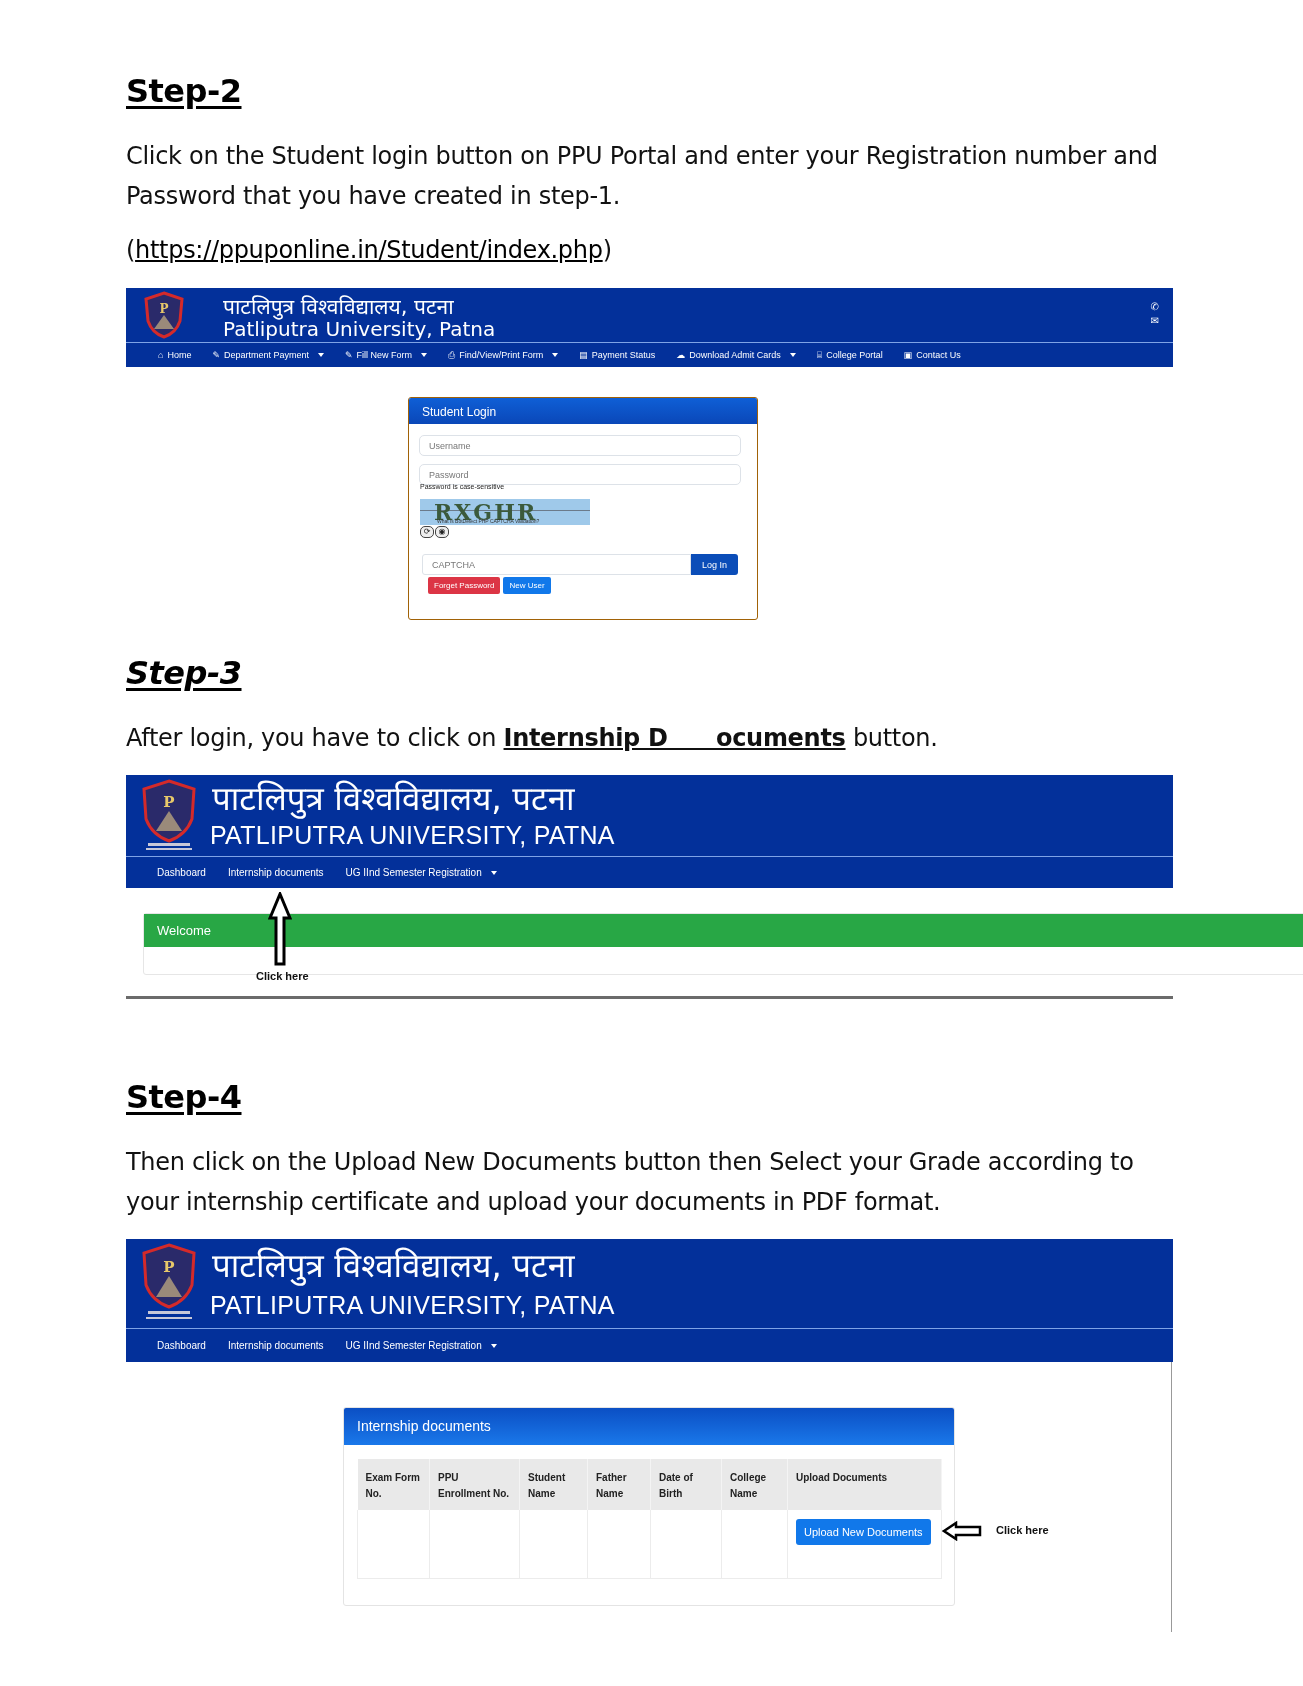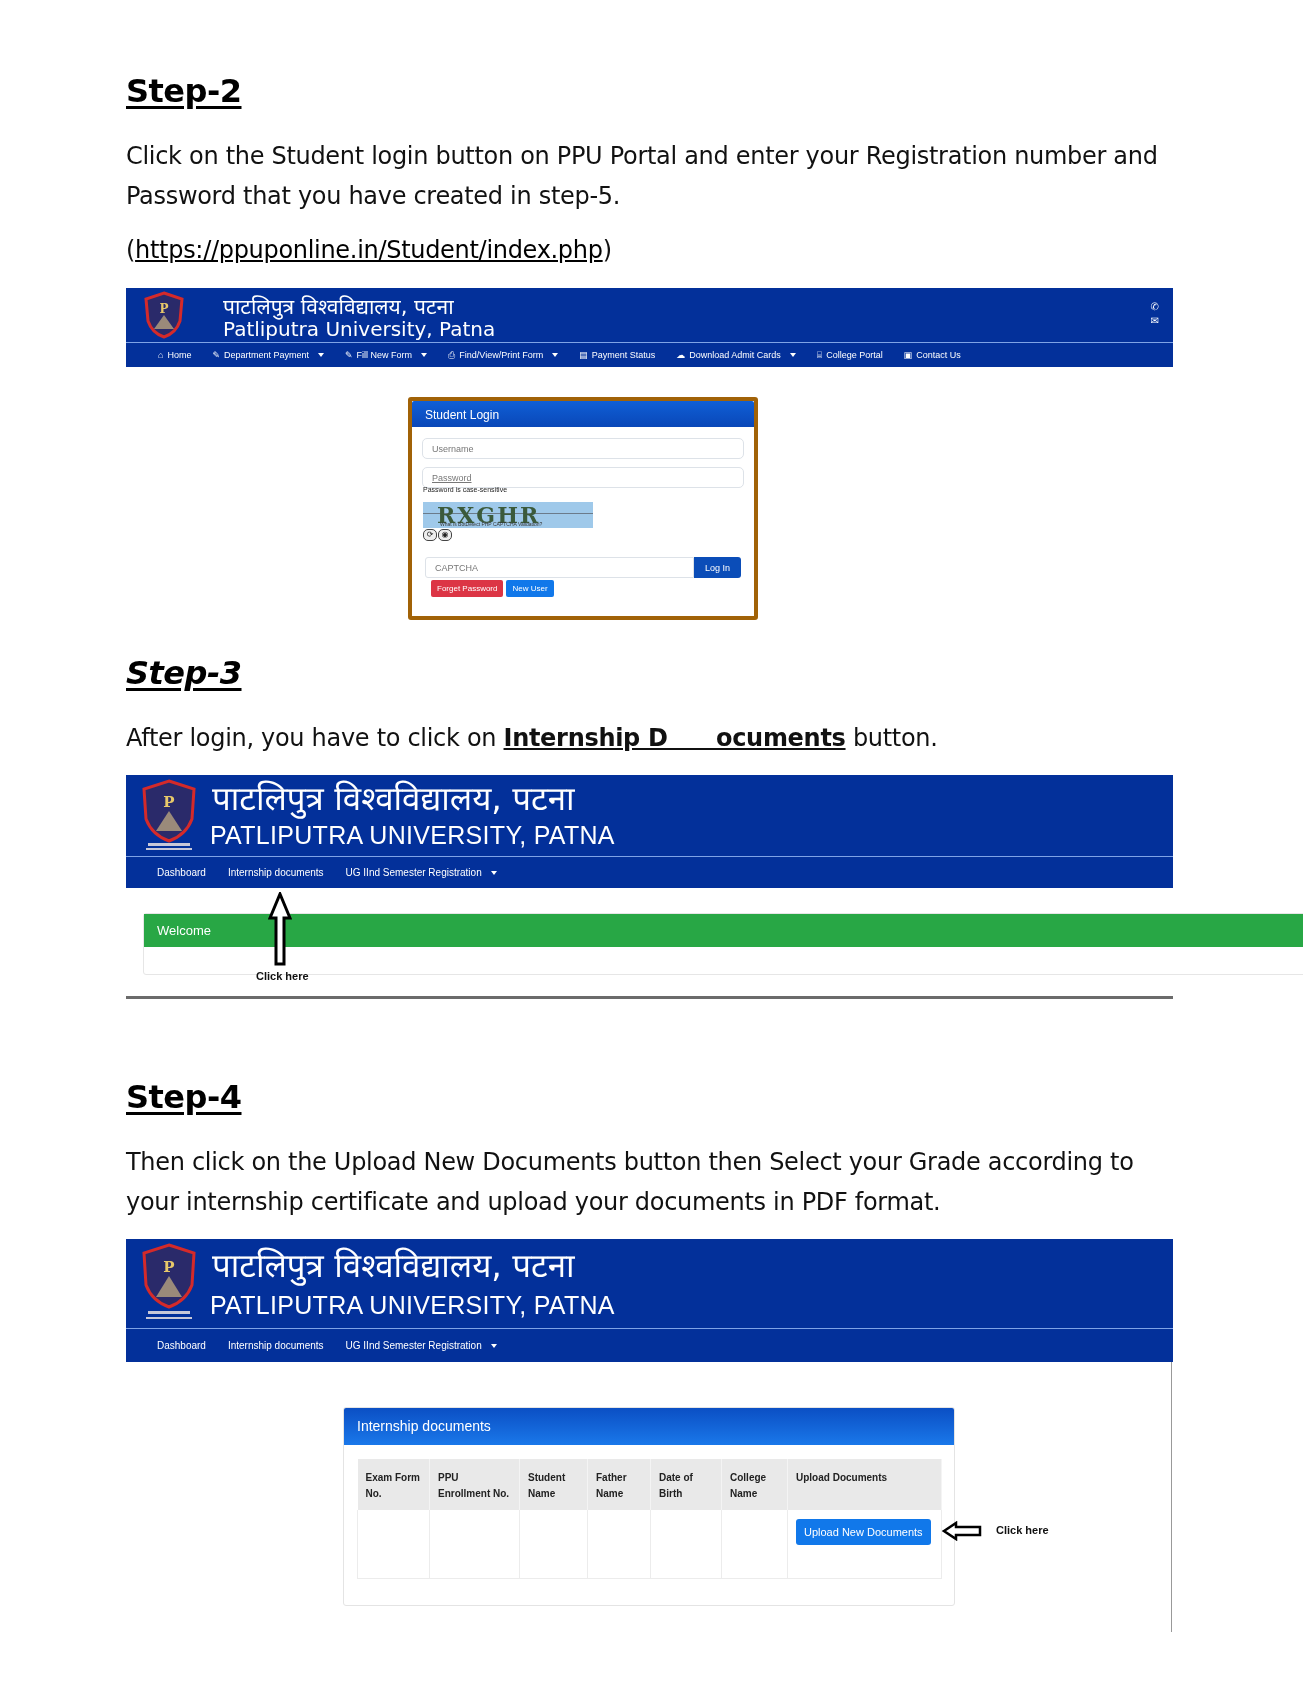--- a/index.html
+++ b/index.html
@@ -23,21 +23,21 @@
 
   
   #b2 { top: 288px; height: 79px; }
   #b2 .hindi { position: absolute; left: 97px; top: 4px; color: #fff; font-size: 21px; font-family: "DejaVu Sans", sans-serif; }
   #b2 .eng { position: absolute; left: 97px; top: 29px; color: #fff; font-size: 20px; font-family: "DejaVu Sans", sans-serif; }
   #b2 .nav { top: 55px; height: 24px; padding-left: 32px; gap: 21px; font-size: 9px; }
   .nav-icon { font-size: 9px; }
   .contact-icons { position: absolute; right: 14px; top: 12px; color: #fff; font-size: 10px; line-height: 14px; text-align: center; }
 
   
-  #login { left: 408px; top: 397px; width: 350px; height: 223px; border: 4px solid #a16207; border-radius: 3px; background: #fff; }
+  #login { left: 408px; top: 397px; width: 350px; height: 223px; border: 1px solid #a16207; border-radius: 3px; background: #fff; }
   #login .hdr { height: 26px; background: linear-gradient(#0f5fd6, #0a47b8); color: #fff; font-size: 12px; padding: 7px 13px; border-radius: 2px 2px 0 0; }
   .inp { position: absolute; left: 10px; width: 322px; height: 21px; border: 1px solid #dde2e8; border-radius: 5px; font-size: 9px; color: #777; padding: 5px 9px; background: #fff; }
   .hint { position: absolute; left: 11px; top: 85px; font-size: 7px; color: #222; }
   .captcha-img { position: absolute; left: 11px; top: 101px; width: 170px; height: 26px; background: #9fc9ea; overflow: hidden; }
   .captcha-img .cap { position: absolute; left: 14px; top: 0px; font-size: 22px; font-weight: bold; letter-spacing: 2px; color: #3b5a3b; font-family: "DejaVu Serif", serif; }
   .captcha-img .cap-line { position: absolute; left: 0; right: 0; top: 11px; height: 1px; background: #6b7b8b; }
   .captcha-img .sub { position: absolute; left: 17px; bottom: 1px; font-size: 5px; color: #333; }
   .cap-btns { position: absolute; left: 11px; top: 128px; display: flex; gap: 1px; }
   .cap-btn { width: 14px; height: 12px; border: 1px solid #444; border-radius: 5px; font-size: 8px; line-height: 10px; text-align: center; color: #222; background: #eee; }
   .captcha-row { position: absolute; left: 13px; top: 156px; width: 316px; height: 21px; display: flex; }
@@ -76,21 +76,21 @@
   .upload-btn { background: #1178ea; color: #fff; font-size: 11px; padding: 7px 8px; border-radius: 3px; display: inline-block; white-space: nowrap; }
   .left-arrow { left: 942px; top: 1521px; }
   .vline4 { left: 1171px; top: 1362px; width: 1px; height: 270px; background: #999; }
 </style>
 </head>
 <body>
 
 <div class="abs step-heading" style="top:72px;">Step-2</div>
 <div class="abs para" style="top:136px;">
   <div>Click on the Student login button on PPU Portal and enter your Registration number and</div>
-  <div>Password that you have created in step-5.</div>
+  <div>Password that you have created in step-1.</div>
 </div>
 <div class="abs para" style="top:230px;">
   <span>(</span><span class="link">https://ppuponline.in/Student/index.php</span><span>)</span>
 </div>
 
 <div class="abs banner" id="b2">
   <div class="logo" style="left:16px;top:3px;">
     <svg width="44" height="48" viewBox="0 0 44 48">
       <path d="M22 2 L40 8 L38 30 Q34 42 22 46 Q10 42 6 30 L4 8 Z" fill="#2a2a6a" stroke="#d42a2a" stroke-width="3"></path>
       <text x="22" y="22" font-size="12" text-anchor="middle" fill="#e8c86a" font-family="DejaVu Serif, serif" font-weight="bold">P</text>
@@ -140,21 +140,21 @@
     <span class="nav-item">
         <span class="nav-icon">▣</span>
         <span>Contact Us</span>
       </span>
   </div>
 </div>
 
 <div class="abs" id="login">
   <div class="hdr">Student Login</div>
   <div class="inp" style="top:37px;">Username</div>
-  <div class="inp" style="top:66px;text-decoration:underline;">Password</div>
+  <div class="inp" style="top:66px;">Password</div>
   <div class="hint">Password is case-sensitive</div>
   <div class="captcha-img">
     <div class="cap-line"></div>
     <div class="cap">RXGHR</div>
     <div class="sub">What is BotDetect PHP CAPTCHA Validation?</div>
   </div>
   <div class="cap-btns">
     <div class="cap-btn">⟳</div>
     <div class="cap-btn">◉</div>
   </div>

